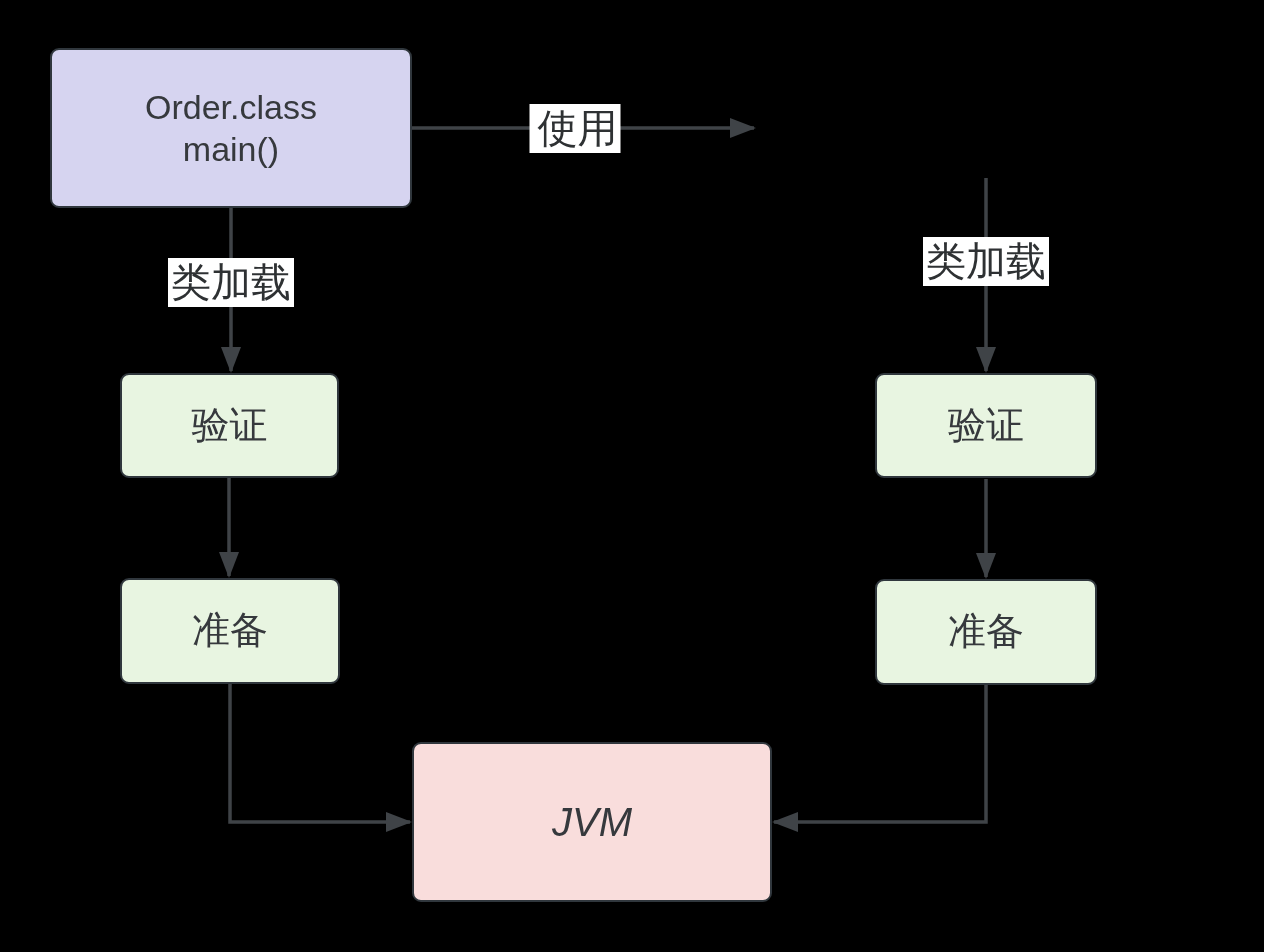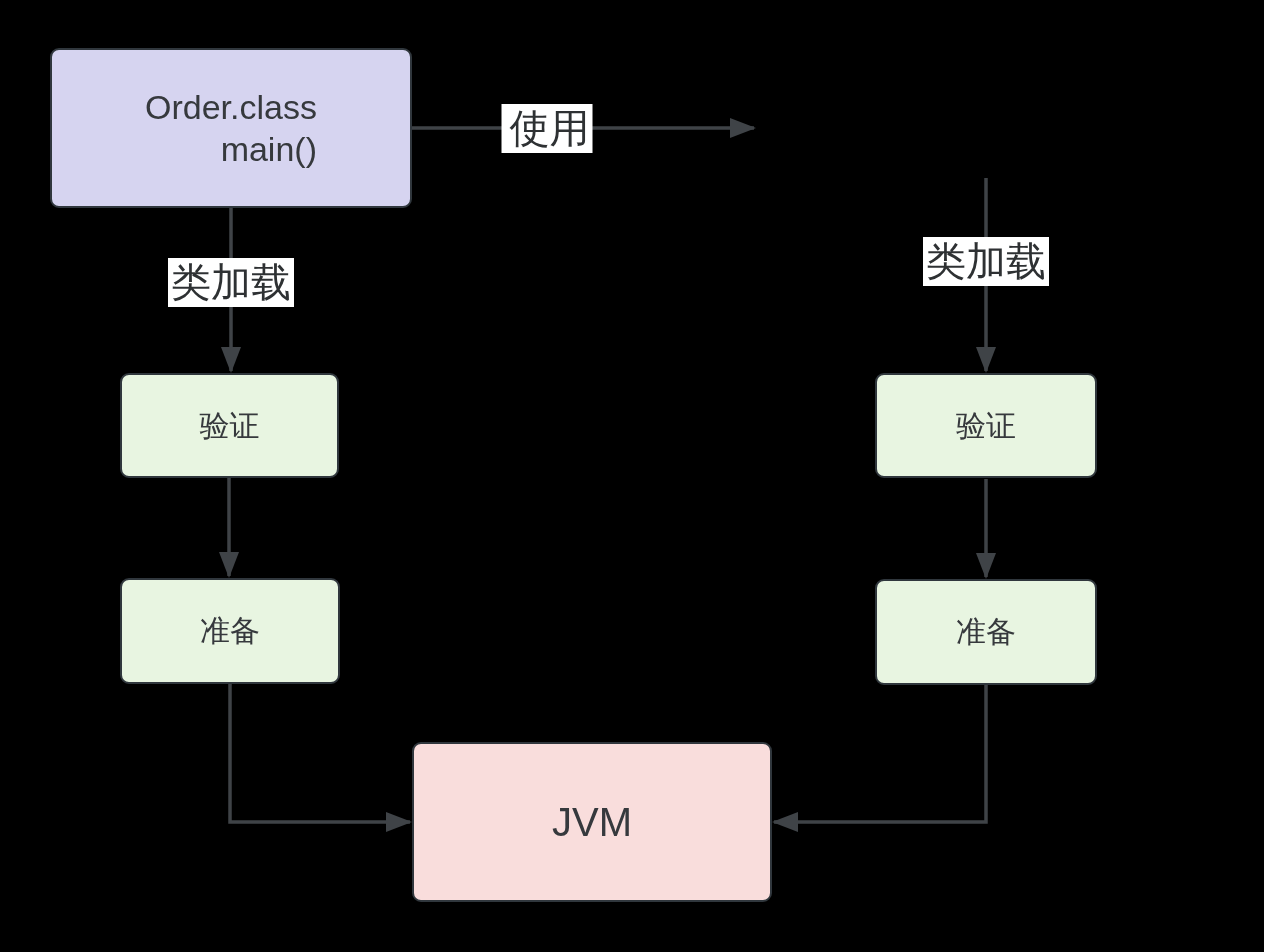--- a/index.html
+++ b/index.html
@@ -33,44 +33,45 @@
     color: #36393d;
     white-space: pre-line;
     line-height: 1.25;
   }
   .node-class {
     background: #d6d4f0;
     font-size: 34px;
   }
   .node-stage {
     background: #e8f5e1;
-    font-size: 30px;
+    font-size: 38px;
   }
   .node-jvm {
     background: #f9dddc;
     font-size: 40px;
+    font-style: italic;
   }
-  #order-box      { left: 50px;  top: 48px;  width: 362px; height: 160px; text-align: right; }
+  #order-box      { left: 50px;  top: 48px;  width: 362px; height: 160px; }
   #mqmanager-box  { left: 758px; top: 78px;  width: 457px; height: 100px; }
   #verify-left    { left: 120px; top: 373px; width: 219px; height: 105px; }
   #prepare-left   { left: 120px; top: 578px; width: 220px; height: 106px; }
   #verify-right   { left: 875px; top: 373px; width: 222px; height: 105px; }
   #prepare-right  { left: 875px; top: 579px; width: 222px; height: 106px; }
   #jvm-box        { left: 412px; top: 742px; width: 360px; height: 160px; }
   .edge-label {
     position: absolute;
     background: #ffffff;
     color: #2e3133;
     font-size: 40px;
     line-height: 49px;
     padding: 0 3px;
     transform: translateX(-50%);
     white-space: nowrap;
   }
-  #use-label             { left: 547px; top: 104px; padding-left: 8px; }
+  #use-label             { left: 575px; top: 104px; padding-left: 8px; }
   #classload-left-label  { left: 231px; top: 258px; }
   #classload-right-label { left: 986px; top: 237px; }
 </style>
 </head>
 <body>
 
 <div id="canvas">
 
   <svg id="edges-svg" viewBox="0 0 1264 952" xmlns="http://www.w3.org/2000/svg">
     <defs>

